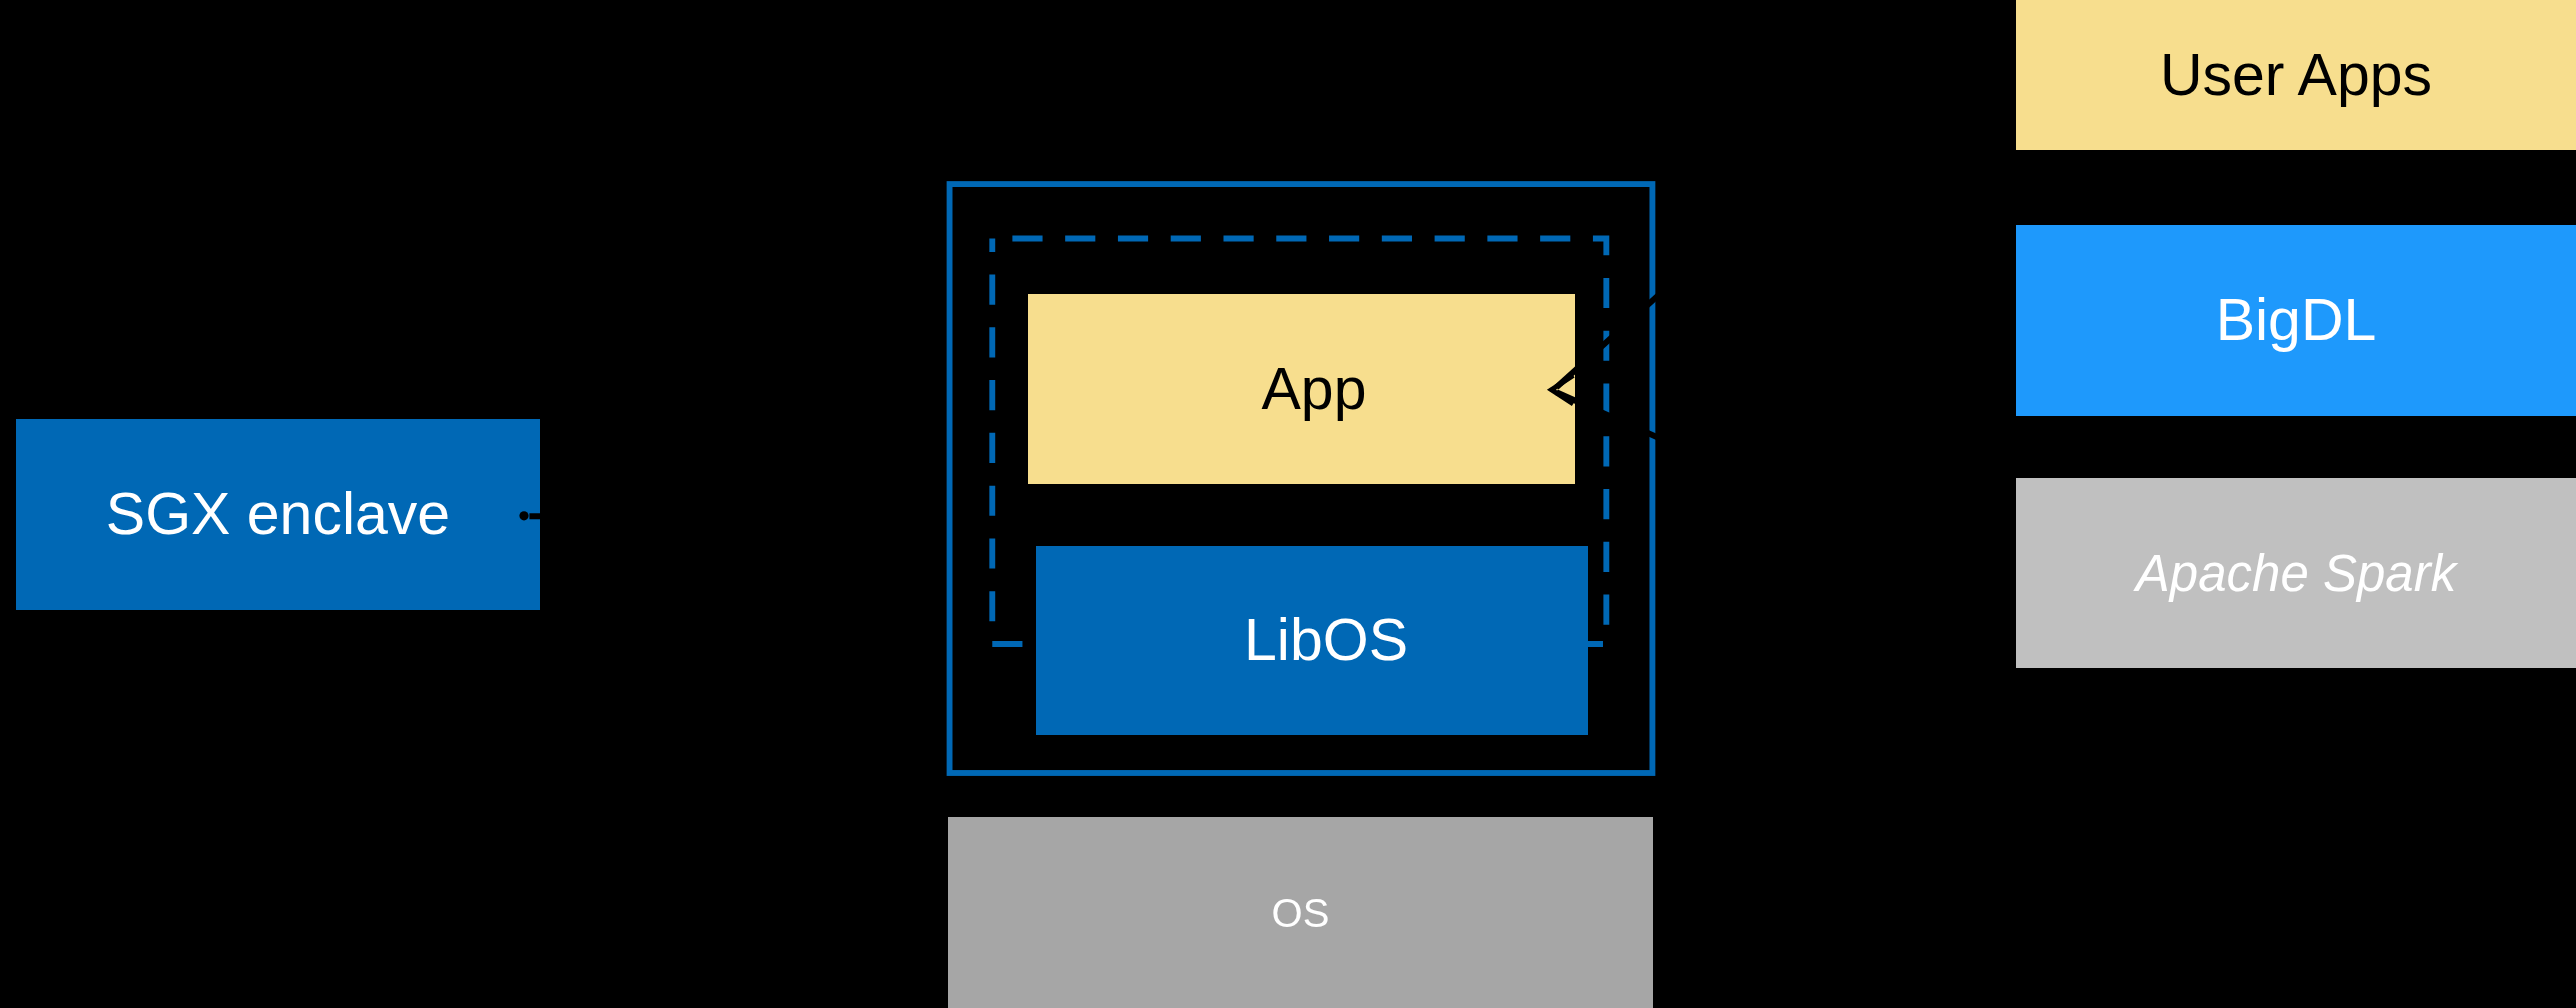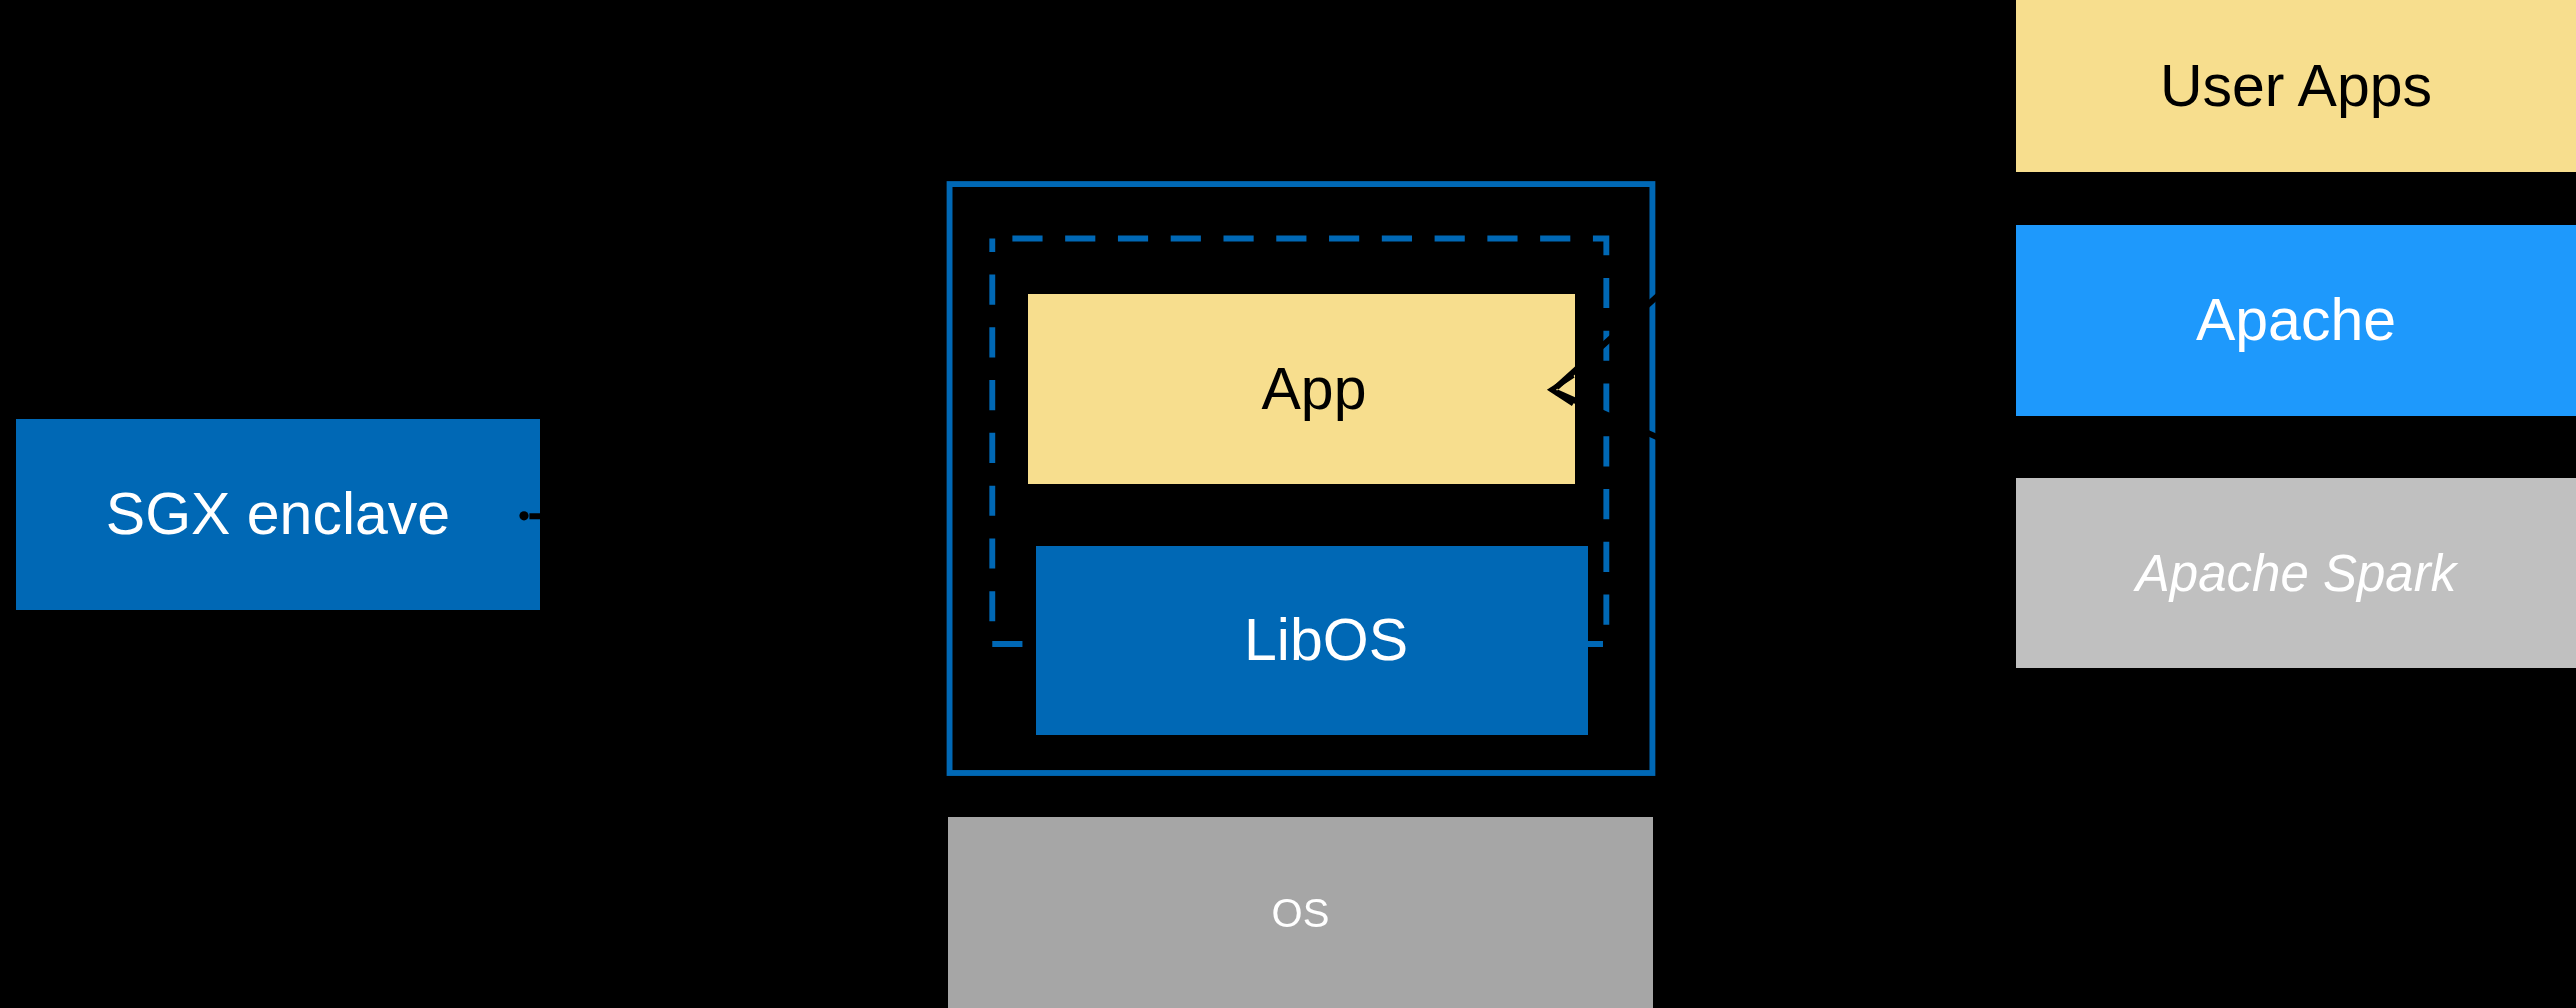--- a/index.html
+++ b/index.html
@@ -27,21 +27,21 @@
   
   #app-box { left: 1028px; top: 294px; width: 522px; height: 190px; background: var(--soft-yellow); padding-left: 25px; }
   #app-box .label { color: var(--text-black); font-size: 59px; }
   #libos-box { left: 1036px; top: 546px; width: 524px; height: 189px; background: var(--intel-blue); padding-left: 28px; }
   #libos-box .label { color: var(--text-white); font-size: 59px; }
   
   #os-box { left: 948px; top: 817px; width: 705px; height: 192px; background: var(--mid-gray); }
   #os-box .label { color: var(--text-white); font-size: 40px; font-weight: normal; }
   
   .stack-box { left: 2016px; width: 560px; }
-  #stack-user  { top: 0;     height: 172px; background: var(--soft-yellow); }
+  #stack-user  { top: 0;     height: 150px; background: var(--soft-yellow); }
   #stack-user .label  { color: var(--text-black); font-size: 59px; }
   #stack-bigdl { top: 225px; height: 191px; background: var(--azure); }
   #stack-bigdl .label { color: var(--text-white); font-size: 59px; }
   #stack-spark { top: 478px; height: 190px; background: var(--light-gray); }
   #stack-spark .label { color: var(--text-white); font-size: 51px; font-style: italic; }
   svg.layer { position: absolute; left: 0; top: 0; width: 2576px; height: 1009px; pointer-events: none; }
 </style>
 </head>
 <body>
 
@@ -66,21 +66,21 @@
 
   <div class="box" id="os-box">
     <span class="label">OS</span>
   </div>
 
   <div class="box stack-box" id="stack-user">
     <span class="label">User Apps</span>
   </div>
 
   <div class="box stack-box" id="stack-bigdl">
-    <span class="label">Apache</span>
+    <span class="label">BigDL</span>
   </div>
 
   <div class="box stack-box" id="stack-spark">
     <span class="label">Apache Spark</span>
   </div>
 
   <svg class="layer" viewBox="0 0 3075 1204">
 
     <line x1="632" y1="616" x2="1120" y2="616" stroke="#000000" stroke-width="7"></line>
     <polyline points="1098,603 1120,616 1098,629" fill="none" stroke="#000000" stroke-width="6"></polyline>

